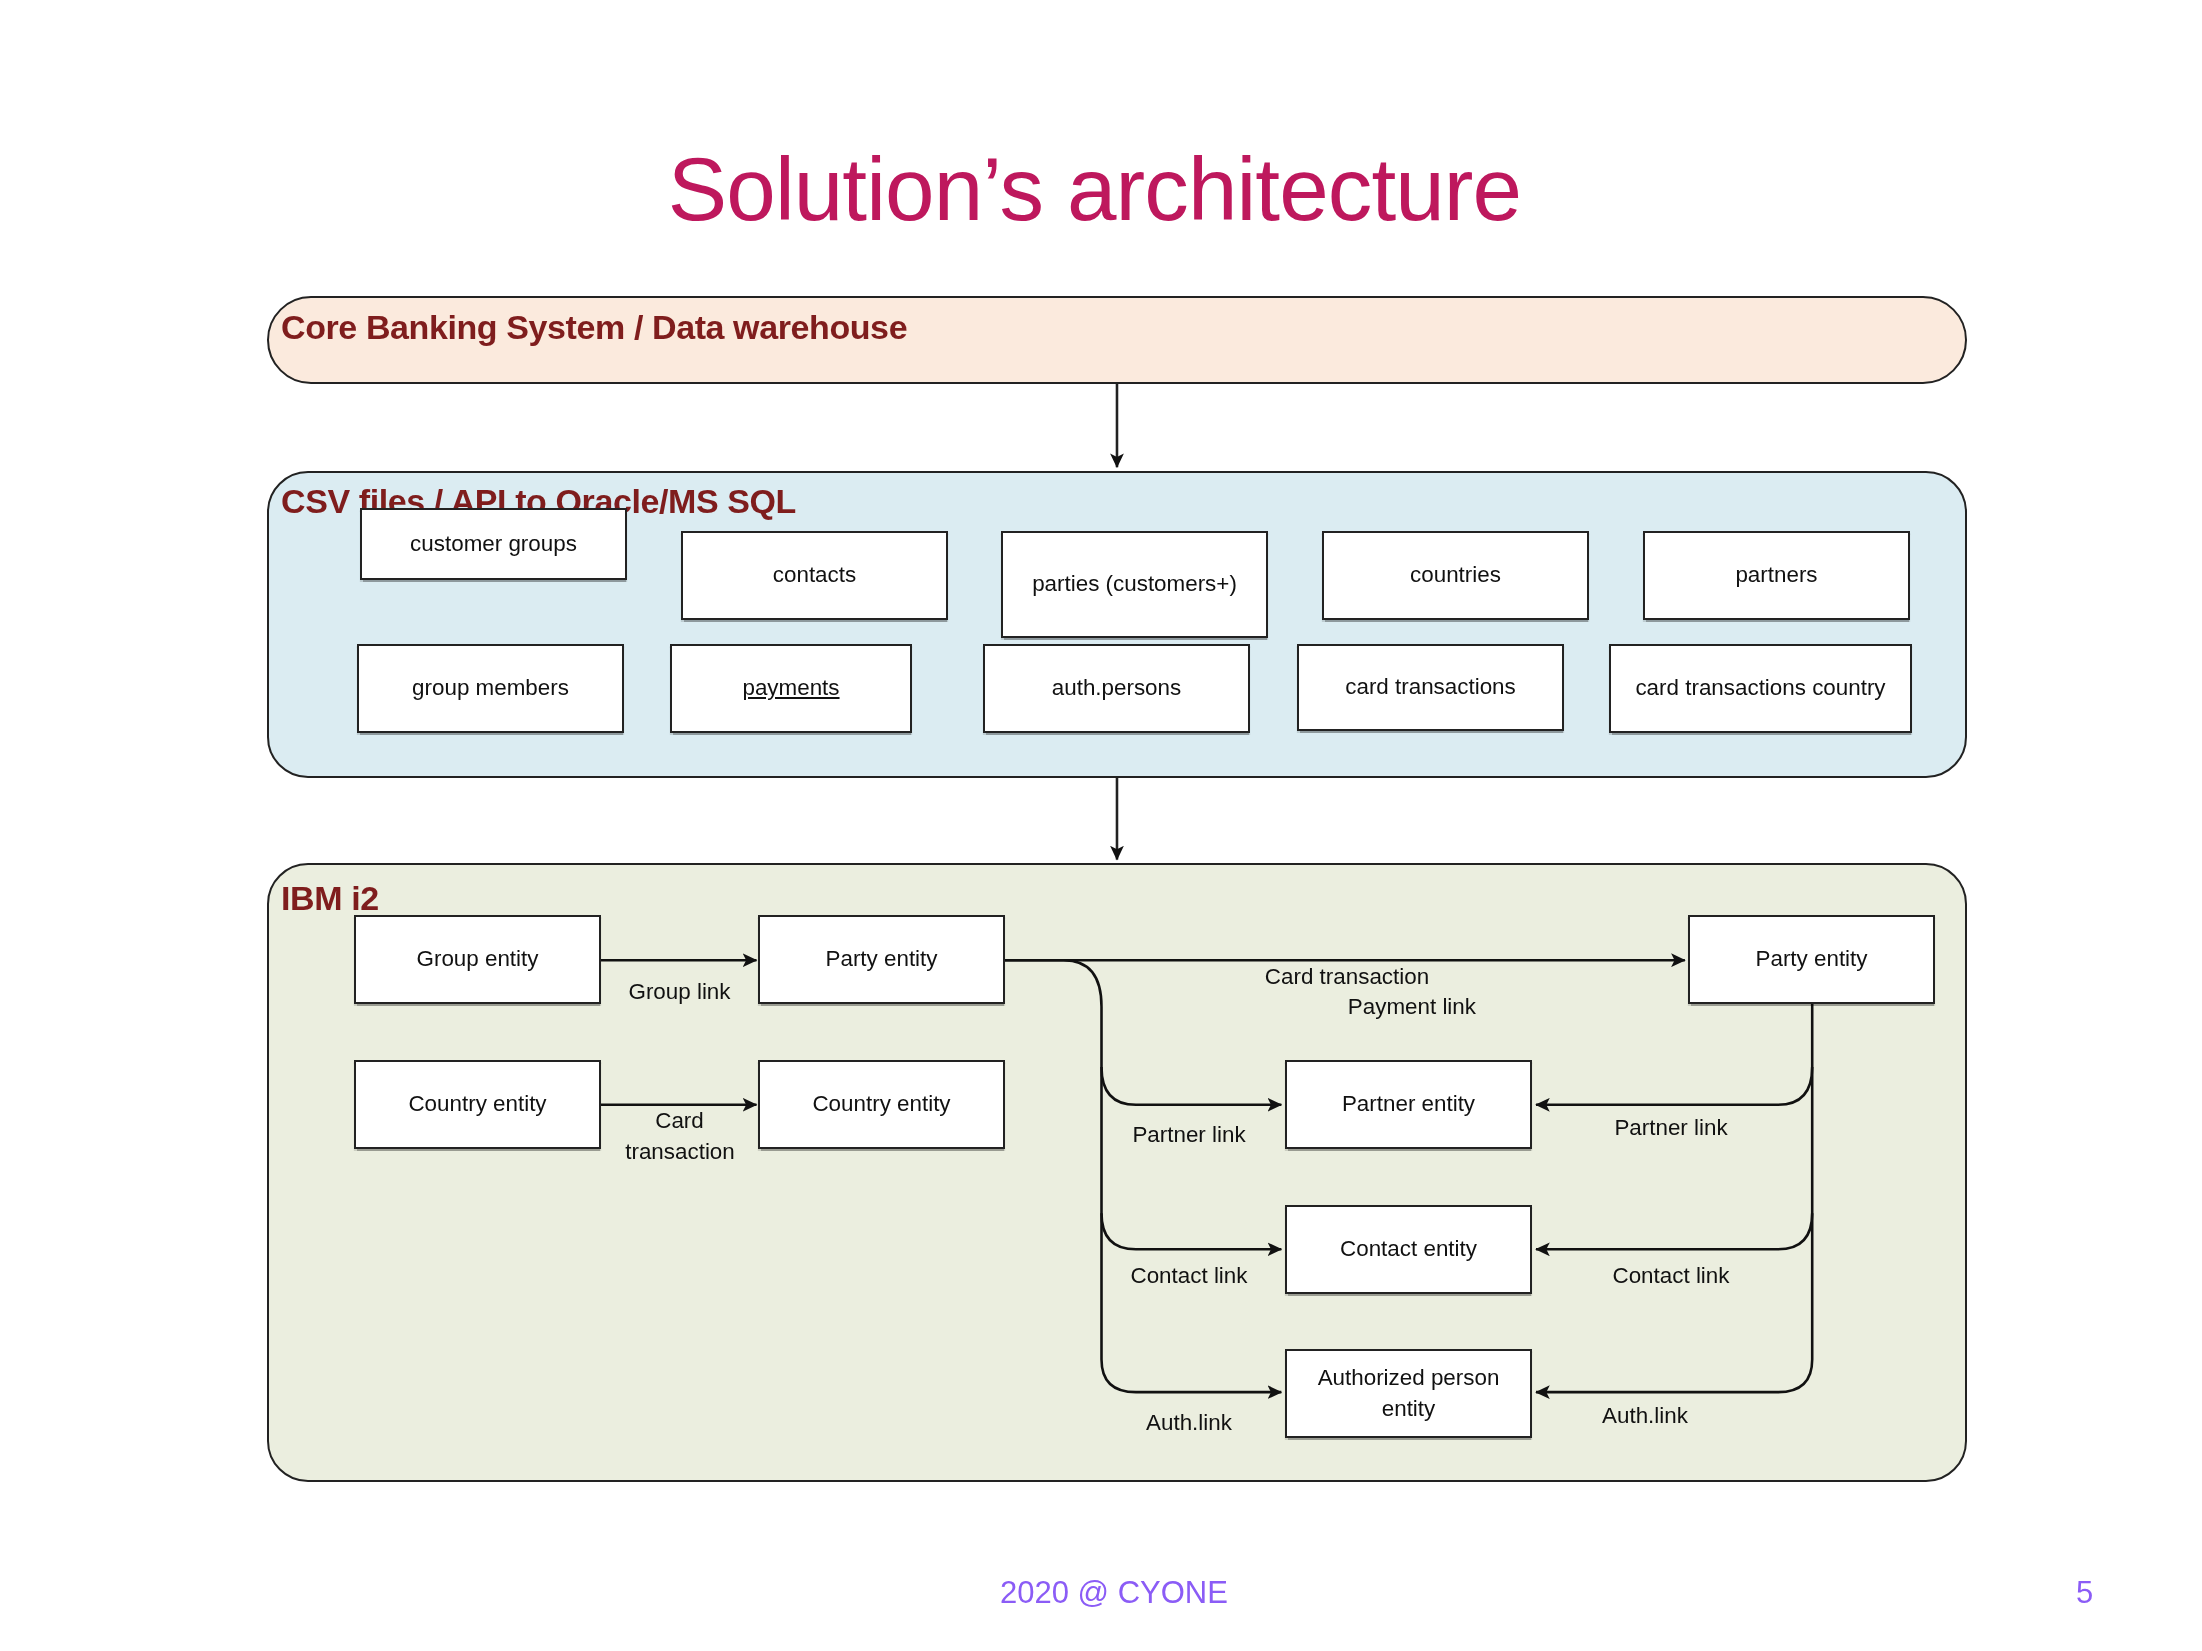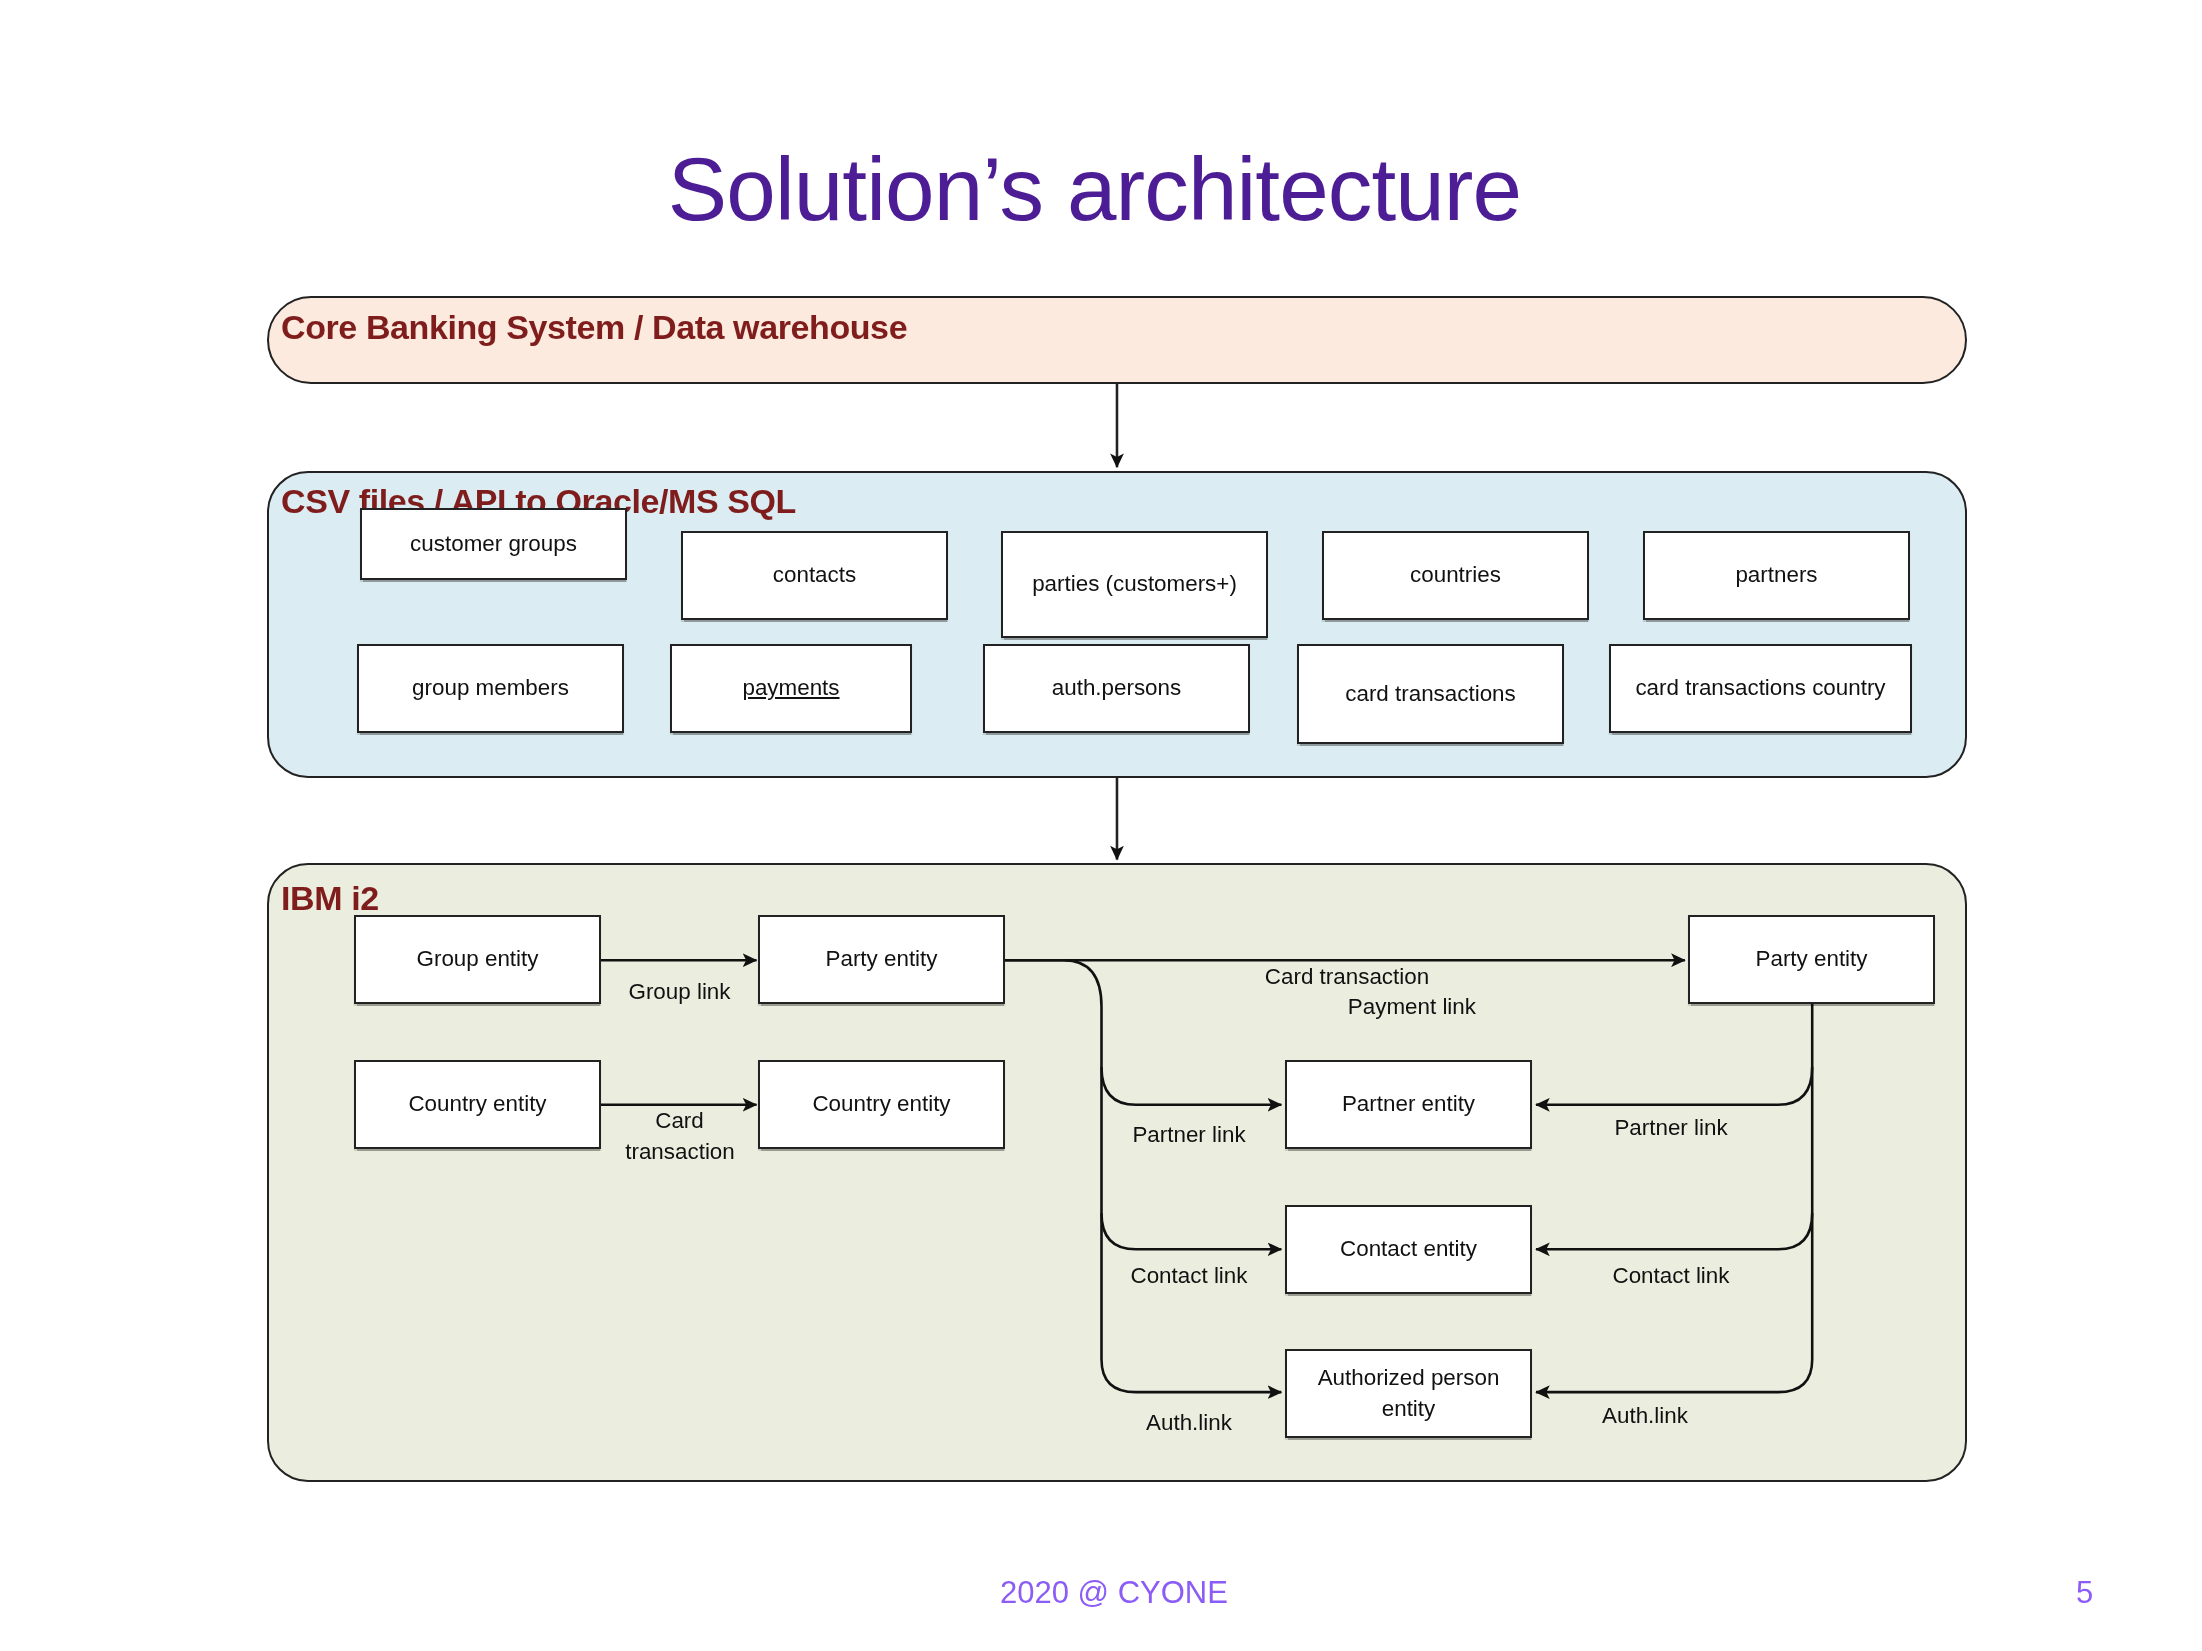--- a/index.html
+++ b/index.html
@@ -1,18 +1,18 @@
 <!DOCTYPE html>
 <html style="font-size:13.8px"><head>
 <meta charset="utf-8">
 <style>
   html, body { margin:0; padding:0; background:#ffffff; }
   body { width:2203px; height:1652px; position:relative; overflow:hidden; font-family:"Liberation Sans", "DejaVu Sans", sans-serif; }
   .abs { position:absolute; }
-  .title { left:0; width:2189px; top:138px; text-align:center; font-size:89px; color:#4c1d95; letter-spacing:-0.9px; }
+  .title { left:0; width:2189px; top:138px; text-align:center; font-size:89px; color:#be185d; letter-spacing:-0.9px; }
   .lane { position:absolute; border:2.6px solid #222; box-sizing:border-box; }
   .lane-label { position:absolute; font-weight:bold; font-size:34px; color:#7f1d1d; letter-spacing:-0.4px; white-space:nowrap; }
   .cbs { left:267px; top:296px; width:1700px; height:88px; background:#fbeadd; border-radius:44px; }
   .csv { left:267px; top:471px; width:1700px; height:307px; background:#dbecf2; border-radius:41px; }
   .ibm { left:267px; top:863px; width:1700px; height:619px; background:#ebeedf; border-radius:41px; }
   .box { position:absolute; background:#fff; border:2.6px solid #222; box-sizing:border-box; display:flex; align-items:center; justify-content:center; text-align:center; font-size:22.4px; color:#111; line-height:1.35; box-shadow:0 1.7px 0.9px rgba(0,0,0,0.35); }
   .lbl { position:absolute; font-size:22.4px; color:#111; text-align:center; line-height:1.35; white-space:nowrap; }
   .footer { position:absolute; top:1575px; font-size:31px; color:#8b5cf6; }
   svg.wires { position:absolute; left:0; top:0; width:2203px; height:1652px; pointer-events:none; }
 </style>
@@ -30,21 +30,21 @@
 </div>
 <div class="box" style="left:360px; top:508px; width:267px; height:72px;">customer groups</div>
 <div class="box" style="left:681px; top:531px; width:267px; height:89px;">contacts</div>
 <div class="box" style="left:1001px; top:531px; width:267px; height:107px;">parties (customers+)</div>
 <div class="box" style="left:1322px; top:531px; width:267px; height:89px;">countries</div>
 <div class="box" style="left:1643px; top:531px; width:267px; height:89px;">partners</div>
 
 <div class="box" style="left:357px; top:644px; width:267px; height:89px;">group members</div>
 <div class="box" style="left:670px; top:644px; width:242px; height:89px;text-decoration:underline;">payments</div>
 <div class="box" style="left:983px; top:644px; width:267px; height:89px;">auth.persons</div>
-<div class="box" style="left:1297px; top:644px; width:267px; height:100px;">card transactions</div>
+<div class="box" style="left:1297px; top:644px; width:267px; height:87px;">card transactions</div>
 <div class="box" style="left:1609px; top:644px; width:303px; height:89px;">card transactions country</div>
 
 <div class="lane ibm">
   <div class="lane-label" style="left:12px; top:13.8px;">IBM i2</div>
 </div>
 
 <svg class="wires" xmlns="http://www.w3.org/2000/svg" viewBox="0 0 2560 1920" width="2203" height="1652">
   <defs>
     <marker id="ah" markerWidth="10" markerHeight="10" refX="9" refY="5" orient="auto" markerUnits="userSpaceOnUse">
       <path d="M0,0 L10,5 L0,10 L3,5 Z" fill="#111"></path>

